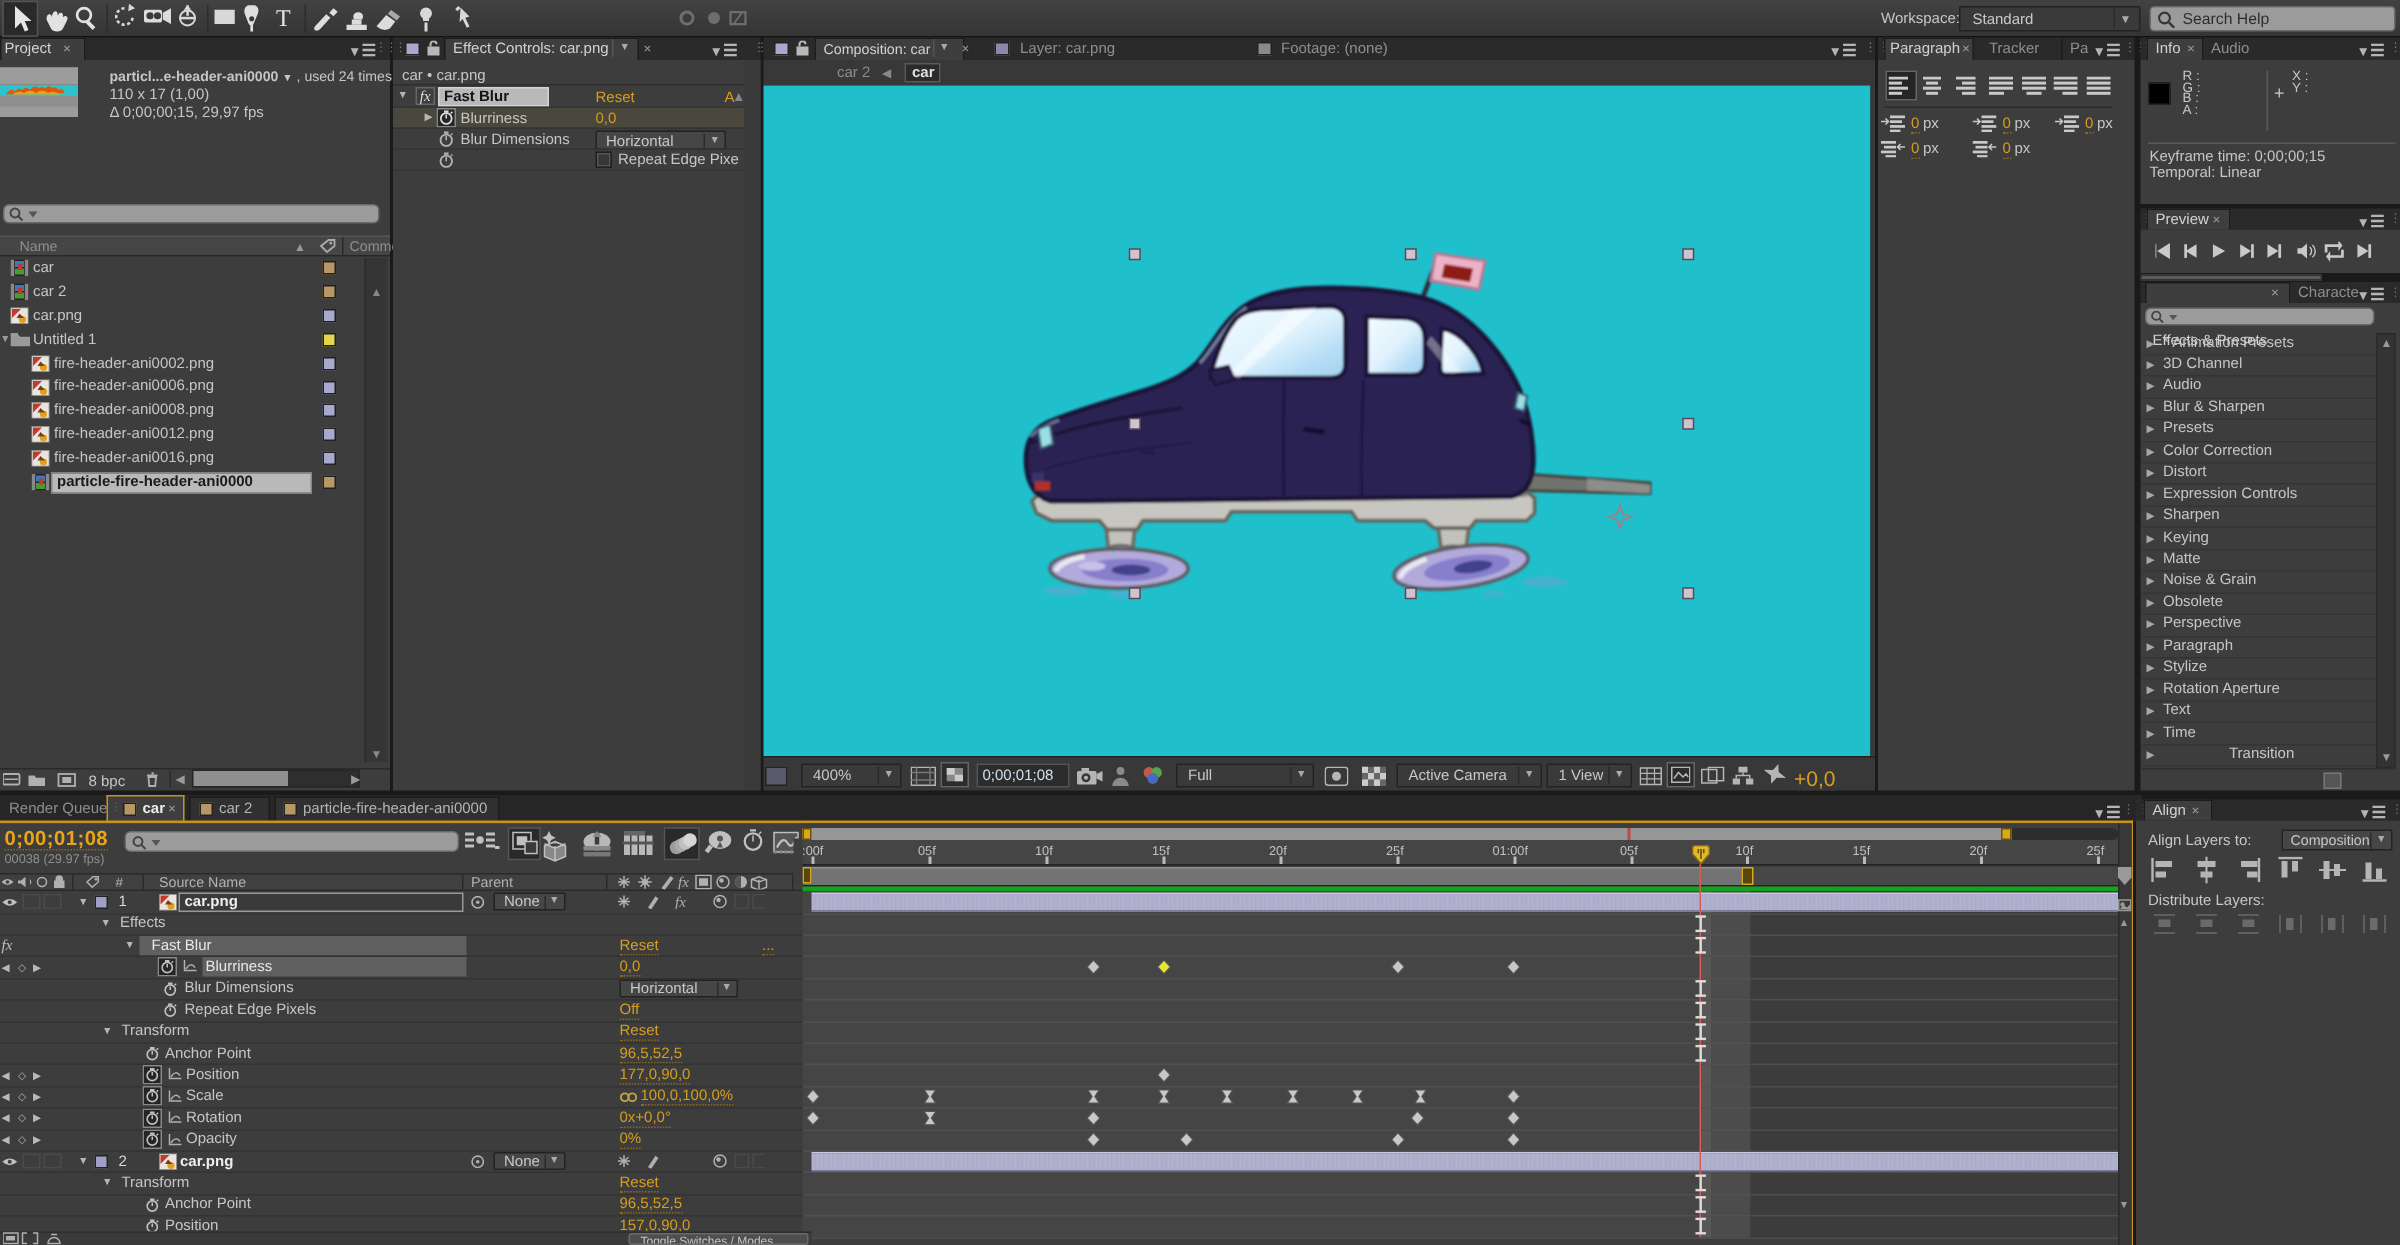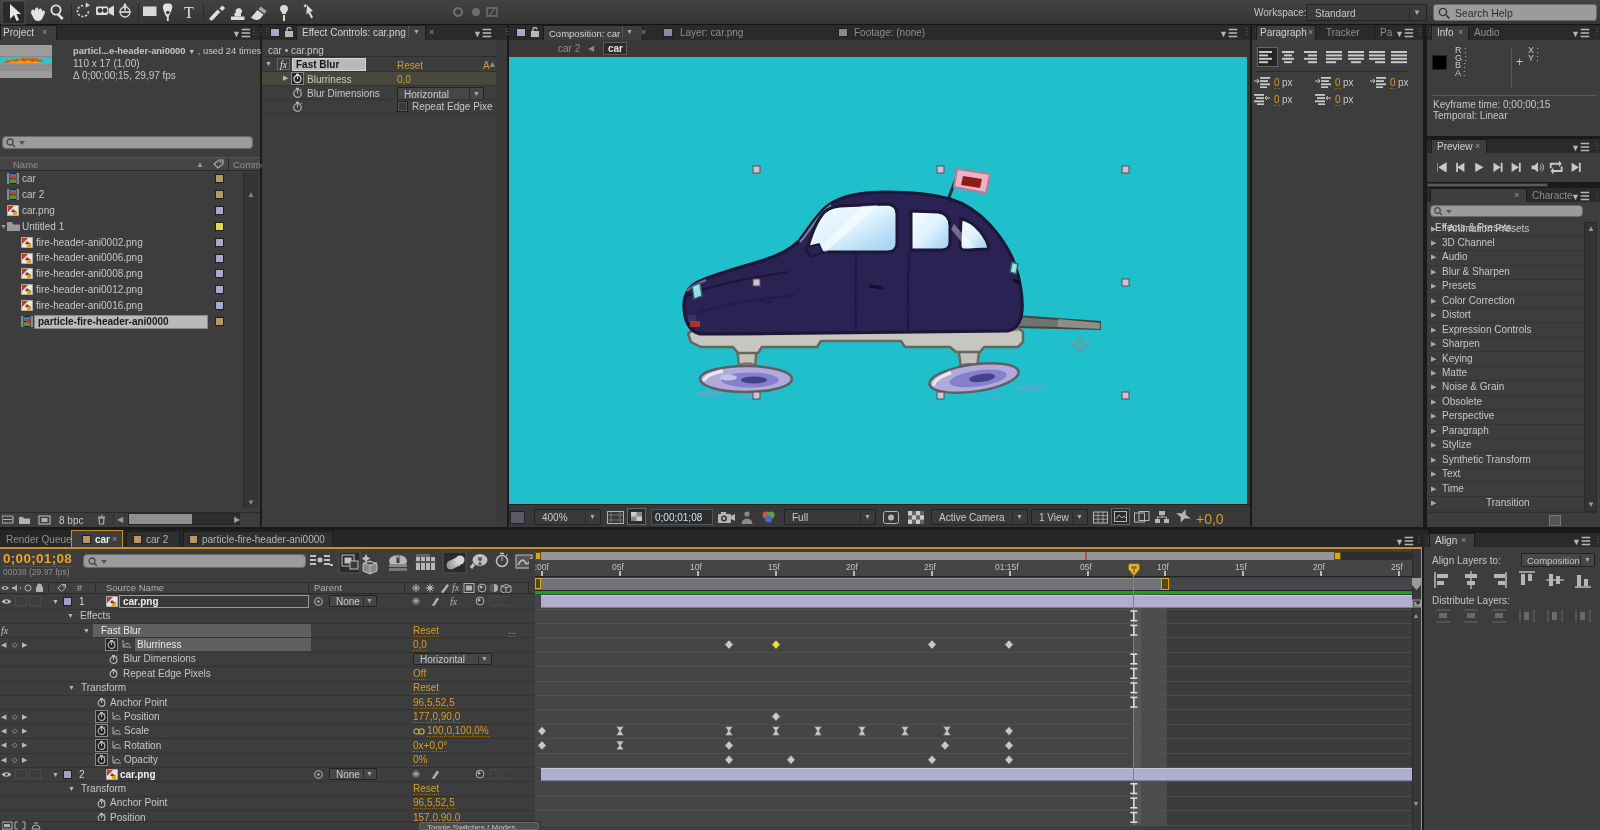--- a/index.html
+++ b/index.html
@@ -693,21 +693,21 @@
 <div class="a" style="left:1431px;top:412.4px;color:#a8a8a8;font-size:7px;">▶</div>
 <div class="a txt" style="left:1442px;top:410.4px;">Perspective</div>
 <div class="a" style="left:1428px;top:423.6px;width:156px;height:1px;background:#343434;"></div>
 <div class="a" style="left:1431px;top:426.8px;color:#a8a8a8;font-size:7px;">▶</div>
 <div class="a txt" style="left:1442px;top:424.8px;">Paragraph</div>
 <div class="a" style="left:1428px;top:438.0px;width:156px;height:1px;background:#343434;"></div>
 <div class="a" style="left:1431px;top:441.2px;color:#a8a8a8;font-size:7px;">▶</div>
 <div class="a txt" style="left:1442px;top:439.2px;">Stylize</div>
 <div class="a" style="left:1428px;top:452.4px;width:156px;height:1px;background:#343434;"></div>
 <div class="a" style="left:1431px;top:455.7px;color:#a8a8a8;font-size:7px;">▶</div>
-<div class="a txt" style="left:1442px;top:453.7px;">Synthetic Transform</div>
+<div class="a txt" style="left:1442px;top:453.7px;">Rotation Aperture</div>
 <div class="a" style="left:1428px;top:466.9px;width:156px;height:1px;background:#343434;"></div>
 <div class="a" style="left:1431px;top:470.1px;color:#a8a8a8;font-size:7px;">▶</div>
 <div class="a txt" style="left:1442px;top:468.1px;">Text</div>
 <div class="a" style="left:1428px;top:481.3px;width:156px;height:1px;background:#343434;"></div>
 <div class="a" style="left:1431px;top:484.6px;color:#a8a8a8;font-size:7px;">▶</div>
 <div class="a txt" style="left:1442px;top:482.6px;">Time</div>
 <div class="a" style="left:1428px;top:495.8px;width:156px;height:1px;background:#343434;"></div>
 <div class="a" style="left:1431px;top:499.1px;color:#a8a8a8;font-size:7px;">▶</div>
 <div class="a txt" style="left:1442px;top:497.1px;margin-left:44px;">Transition</div>
 <div class="a" style="left:1428px;top:510.2px;width:156px;height:1px;background:#343434;"></div>
@@ -853,21 +853,21 @@
 <div class="a" style="left:612px;top:562px;font-size:8.5px;color:#c2c2c2;">05f</div>
 <div class="a" style="left:619px;top:571px;width:1.5px;height:5px;background:#b9b9b9;"></div>
 <div class="a" style="left:690px;top:562px;font-size:8.5px;color:#c2c2c2;">10f</div>
 <div class="a" style="left:697px;top:571px;width:1.5px;height:5px;background:#b9b9b9;"></div>
 <div class="a" style="left:768px;top:562px;font-size:8.5px;color:#c2c2c2;">15f</div>
 <div class="a" style="left:775px;top:571px;width:1.5px;height:5px;background:#b9b9b9;"></div>
 <div class="a" style="left:846px;top:562px;font-size:8.5px;color:#c2c2c2;">20f</div>
 <div class="a" style="left:853px;top:571px;width:1.5px;height:5px;background:#b9b9b9;"></div>
 <div class="a" style="left:924px;top:562px;font-size:8.5px;color:#c2c2c2;">25f</div>
 <div class="a" style="left:931px;top:571px;width:1.5px;height:5px;background:#b9b9b9;"></div>
-<div class="a" style="left:995px;top:562px;font-size:8.5px;color:#c2c2c2;">01:15f</div>
+<div class="a" style="left:995px;top:562px;font-size:8.5px;color:#c2c2c2;">01:00f</div>
 <div class="a" style="left:1009px;top:571px;width:1.5px;height:5px;background:#b9b9b9;"></div>
 <div class="a" style="left:1080px;top:562px;font-size:8.5px;color:#c2c2c2;">05f</div>
 <div class="a" style="left:1087px;top:571px;width:1.5px;height:5px;background:#b9b9b9;"></div>
 <div class="a" style="left:1157px;top:562px;font-size:8.5px;color:#c2c2c2;">10f</div>
 <div class="a" style="left:1164px;top:571px;width:1.5px;height:5px;background:#b9b9b9;"></div>
 <div class="a" style="left:1235px;top:562px;font-size:8.5px;color:#c2c2c2;">15f</div>
 <div class="a" style="left:1242px;top:571px;width:1.5px;height:5px;background:#b9b9b9;"></div>
 <div class="a" style="left:1313px;top:562px;font-size:8.5px;color:#c2c2c2;">20f</div>
 <div class="a" style="left:1320px;top:571px;width:1.5px;height:5px;background:#b9b9b9;"></div>
 <div class="a" style="left:1391px;top:562px;font-size:8.5px;color:#c2c2c2;">25f</div>

